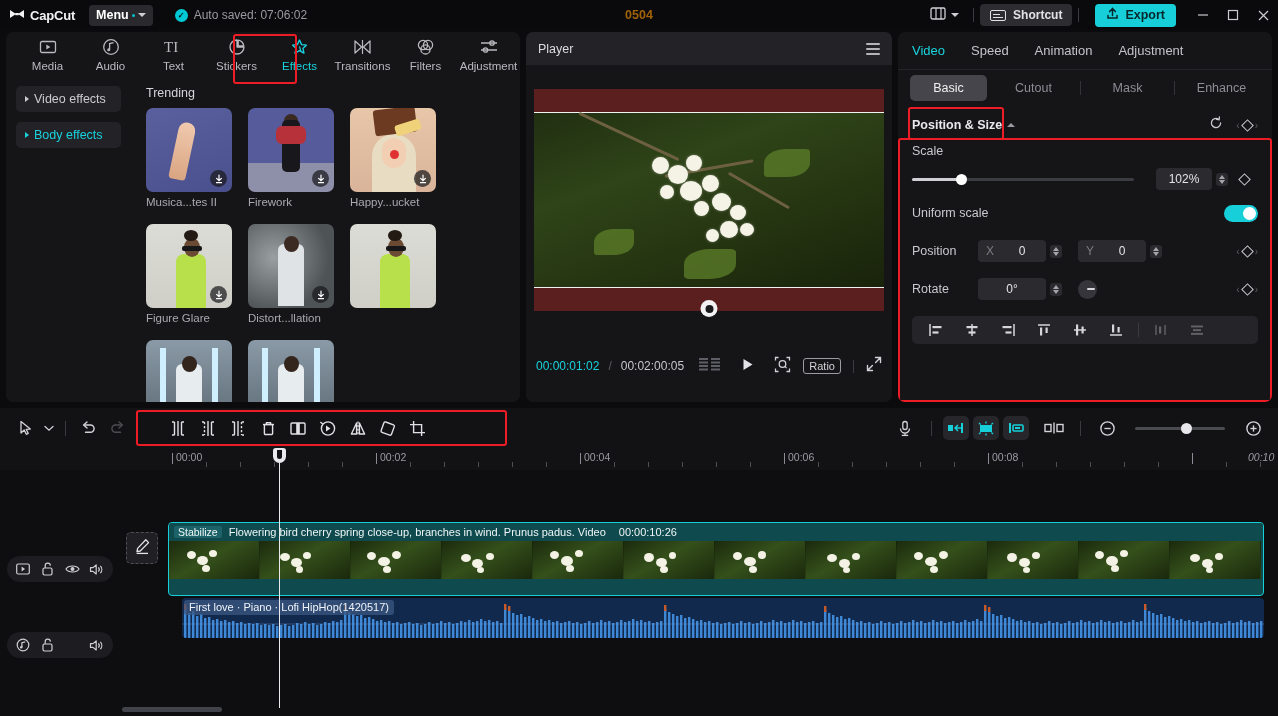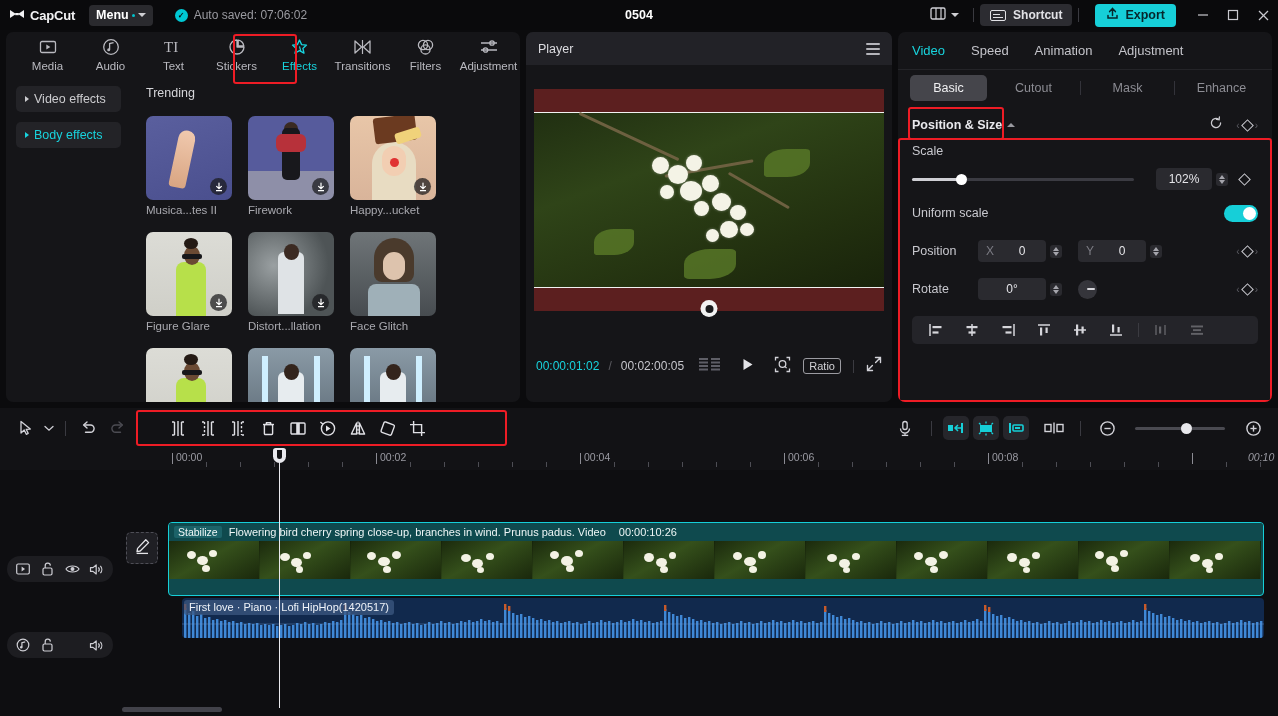--- a/index.html
+++ b/index.html
@@ -28,21 +28,21 @@
   .menu-dot { width: 3px; height: 3px; border-radius: 50%; background: #00c2cb; }
   .caret-d { width: 0; height: 0; border-left: 4px solid transparent; border-right: 4px solid transparent; border-top: 4px solid #cfcfd3; }
   .autosave { display: flex; align-items: center; gap: 6px; margin-left: 22px; font-size: 12px; color: #9a9aa0; }
   .check-badge {
     width: 13px; height: 13px; border-radius: 50%; background: #00c8d4;
     display: flex; align-items: center; justify-content: center;
     font-size: 8px; color: #0a0a0c; font-weight: bold;
   }
   .proj-title {
     position: absolute; left: 0; right: 0; text-align: center;
-    font-size: 12.5px; font-weight: bold; color: #ffffff; pointer-events: none;
+    font-size: 12.5px; font-weight: bold; color: #a16207; pointer-events: none;
   }
   .tb-right { margin-left: auto; display: flex; align-items: center; gap: 0px; height: 30px; }
   .layout-btn { display: flex; align-items: center; gap: 5px; padding: 0 8px; cursor: pointer; }
   .tb-sep { width: 1px; height: 14px; background: #3a3a40; margin: 0 6px; }
   .shortcut-btn {
     display: flex; align-items: center; gap: 7px; height: 22px; padding: 0 10px;
     background: #2c2c31; border-radius: 4px; font-size: 12px; font-weight: bold; color: #e2e2e6; cursor: pointer;
   }
   .kbd-icon { width: 16px; height: 11px; border: 1.4px solid #e2e2e6; border-radius: 2px; position: relative; }
   .kbd-icon::before { content:""; position:absolute; left:2px; top:3px; width:7px; height:1.4px; background:#e2e2e6; }
@@ -73,21 +73,21 @@
   .panel-body { display: flex; height: 324px; }
   .side-list { width: 132px; padding: 8px 0 0 10px; }
   .side-item {
     height: 26px; border-radius: 5px; background: #232327; margin-bottom: 10px;
     display: flex; align-items: center; gap: 5px; padding-left: 9px;
     font-size: 12.5px; color: #cccccf; cursor: pointer; width: 105px;
   }
   .side-item.sel { color: #18d3dd; }
   .caret-r { width: 0; height: 0; border-top: 3.5px solid transparent; border-bottom: 3.5px solid transparent; border-left: 4.5px solid currentColor; }
   .grid-col { flex: 1; padding: 0 8px 0 0; }
-  .grid-title { font-size: 12.5px; color: #d6d6da; margin: 8px 0 16px 8px; }
+  .grid-title { font-size: 12.5px; color: #d6d6da; margin: 8px 0 8px 8px; }
   .eff-grid { display: flex; flex-wrap: wrap; gap: 16px; padding-left: 8px; }
   .eff-cell { width: 86px; }
   .eff-thumb {
     width: 86px; height: 84px; border-radius: 7px; position: relative; overflow: hidden;
   }
   .dl-badge {
     position: absolute; right: 5px; bottom: 5px; width: 17px; height: 17px; border-radius: 50%;
     background: rgba(25,25,28,.72); display: flex; align-items: center; justify-content: center;
     cursor: pointer;
   }
@@ -533,28 +533,20 @@
               <span class="dl-badge">
                 <svg width="10" height="10" viewBox="0 0 10 10">
                     <path d="M5 1 V6.4 M2.6 4.3 L5 6.7 L7.4 4.3" stroke="#fff" stroke-width="1.2" fill="none" stroke-linecap="round"></path>
                     <line x1="2" y1="8.6" x2="8" y2="8.6" stroke="#fff" stroke-width="1.2"></line>
                   </svg>
               </span>
             </div>
             <div class="eff-label">Distort...llation</div>
           </div>
 
-          <div class="eff-cell">
-            <div class="eff-thumb th-face">
-              <i class="coat"></i>
-                <i class="hair"></i>
-                <i class="face"></i>
-            </div>
-            <div class="eff-label">Face Glitch</div>
-          </div>
 
           <div class="eff-cell">
             <div class="eff-thumb th-glare">
               <i class="body"></i>
                 <i class="head"></i>
                 <i class="bun"></i>
                 <i class="glass"></i>
             </div>
             <div class="eff-label"></div>
           </div>

